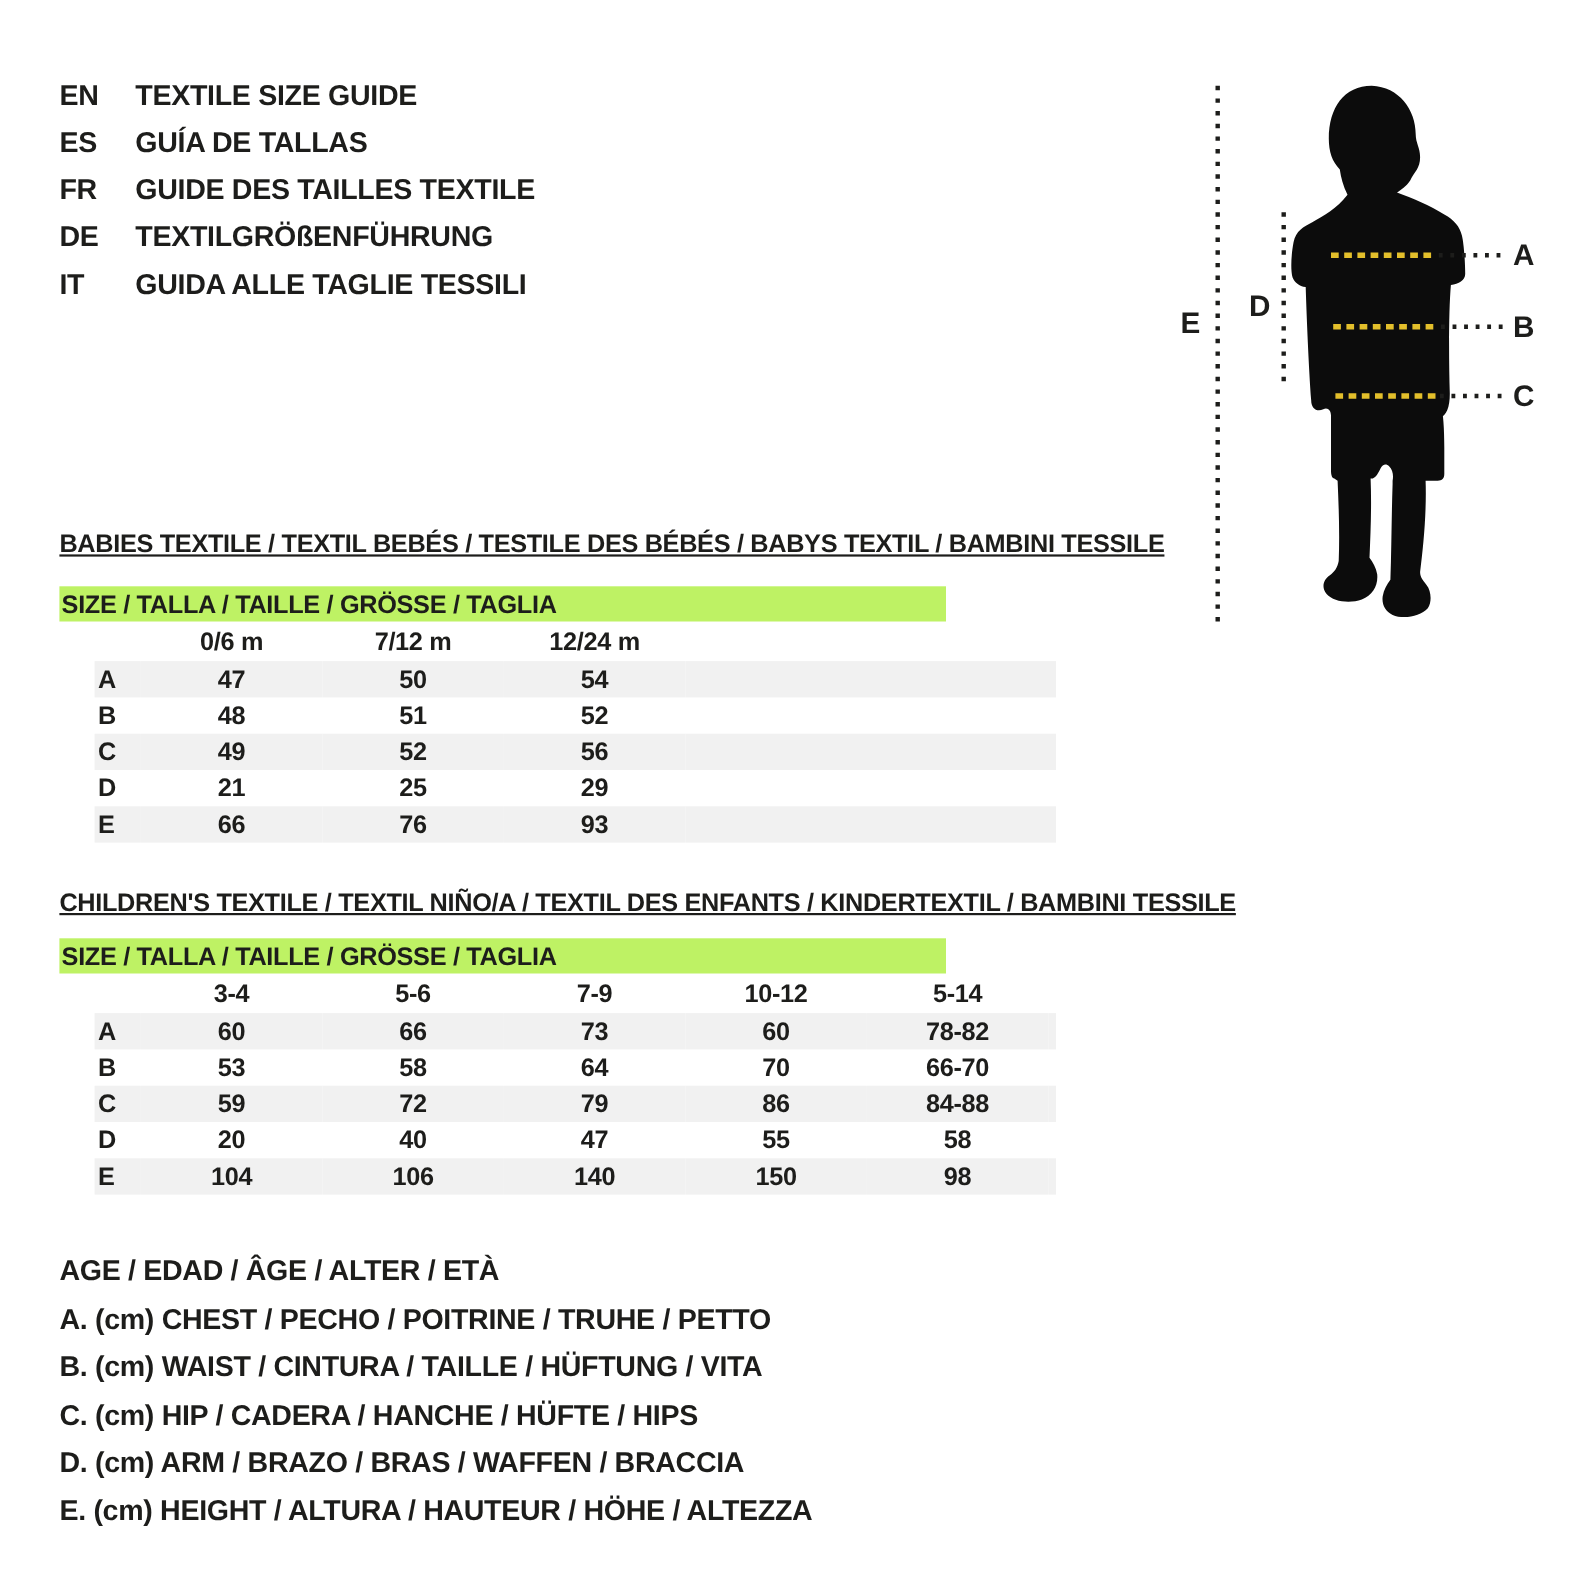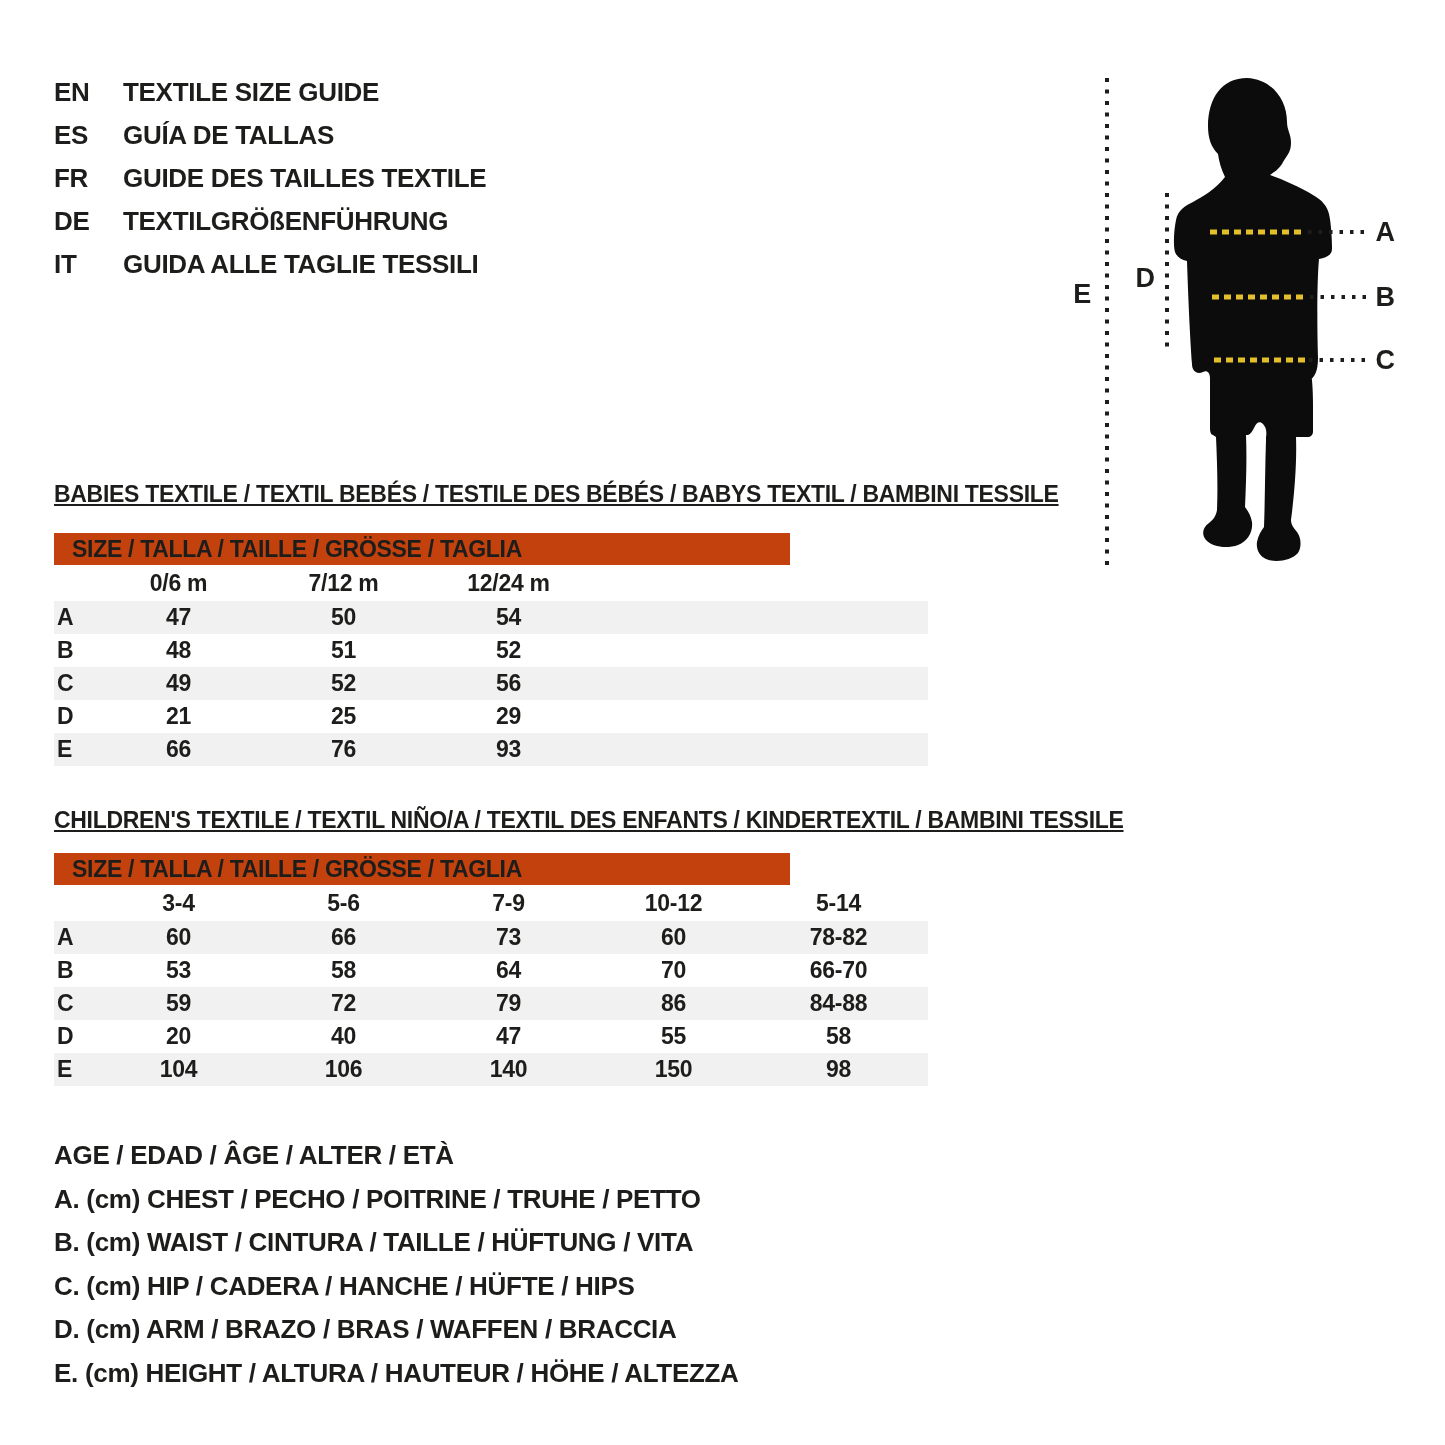--- a/index.html
+++ b/index.html
@@ -5,33 +5,33 @@
   html,body{margin:0;padding:0;}
   body{
     width:1445px;height:1445px;background:#ffffff;position:relative;
     font-family:"Liberation Sans",sans-serif;color:#1d1d1b;
     font-weight:700;letter-spacing:-0.3px;overflow:hidden;
   }
   .abs{position:absolute;}
 
   
   .lang-block{left:54px;top:71px;}
-  .lang-row{display:flex;height:43px;align-items:center;font-size:26px;}
+  .lang-row{display:flex;height:43px;align-items:flex-start;font-size:26px;}
   .lang-code{width:69px;flex:0 0 69px;}
 
   
   .sec-title{font-size:23px;white-space:nowrap;text-decoration:underline;}
 
   
   .tbl-wrap{width:874px;}
   .size-bar{
-    box-sizing:border-box;width:736px;height:32px;background:#c2410c;
-    display:flex;align-items:center;padding-left:18px;font-size:23px;
+    box-sizing:border-box;width:806px;height:32px;background:#bef264;
+    display:flex;align-items:center;padding-left:2px;font-size:23px;
   }
-  table.size-table{border-collapse:collapse;table-layout:fixed;width:874px;}
+  table.size-table{border-collapse:collapse;table-layout:fixed;width:874px;margin-left:32px;}
   table.size-table td{
     padding:0;height:33px;text-align:center;vertical-align:middle;
     font-size:23px;font-weight:700;letter-spacing:-0.3px;
   }
   table.size-table tr.head-row td{height:36px;}
   table.size-table tr.stripe{background:#f1f1f1;}
   table.size-table td.rowlabel{text-align:left;padding-left:3px;}
 
   
   .legend-block{left:54px;top:1134px;}

